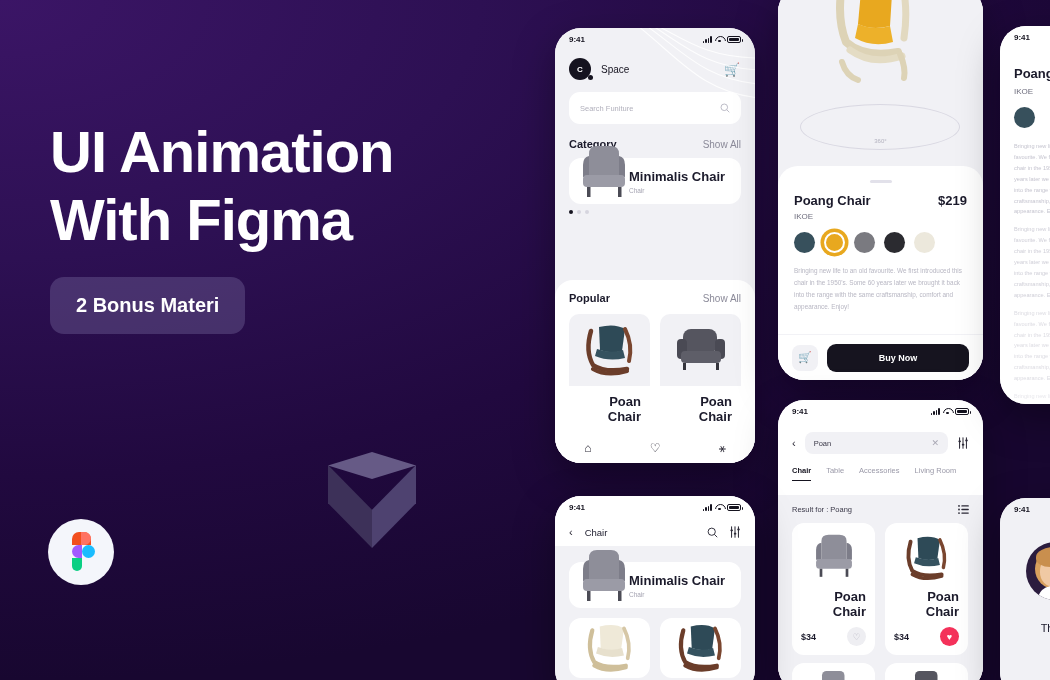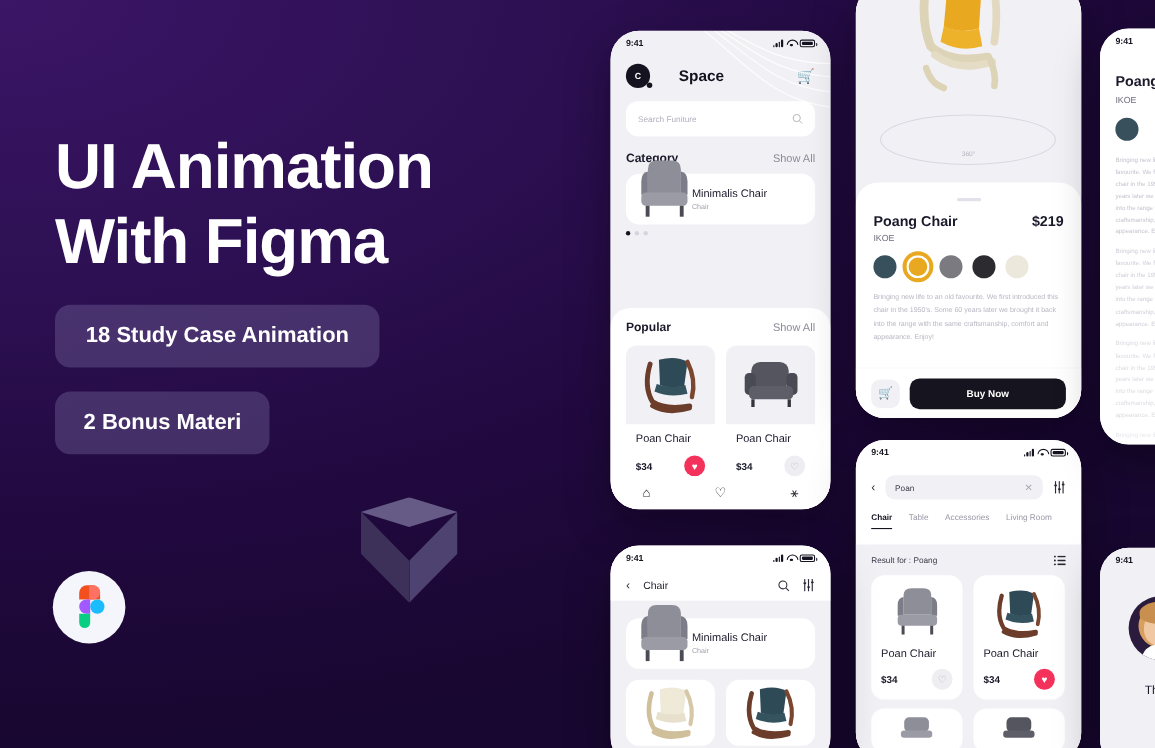--- a/index.html
+++ b/index.html
@@ -94,21 +94,21 @@
   }
   .batt::after{content:"";position:absolute;left:1px;top:1px;right:1px;bottom:1px;background:#15131f;border-radius:1px;}
   .batt::before{content:"";position:absolute;right:-3px;top:2px;width:1.5px;height:3px;background:#15131f;border-radius:0 1px 1px 0;}
 
   
   .row { display:flex; align-items:center; }
   .between { justify-content:space-between; }
   .card { background:#fff; border-radius:12px; }
   .sec-title { font-size:11px; font-weight:bold; color:#1b1a2b; }
   .show-all { font-size:10px; color:#8b8a99; }
-  .prod-name { font-size:10px; color:#1b1a2b; font-weight:normal; }
+  .prod-name { font-size:13px; color:#1b1a2b; font-weight:bold;text-align:right; }
   .prod-sub { font-size:6.5px; color:#a3a2b0; }
   .price { font-size:9px; color:#1b1a2b; font-weight:bold;text-align:right; }
 
   .heart {
     width:19px;height:19px;border-radius:50%;display:flex;align-items:center;
     justify-content:center;font-size:9px;
   }
   .heart.on { background:#f4315a; color:#fff; }
   .heart.off { background:#eeeef2; color:#b9b8c4; }
 
@@ -116,21 +116,21 @@
 
   
   #phone1 { left:555px; top:28px; width:200px; height:435px; }
   .wavebg { position:absolute; left:0; top:0; width:200px; height:92px; overflow:hidden; }
   .logo-badge {
     width:22px;height:22px;border-radius:50%;background:#15131f;color:#fff;
     font-size:8px;font-weight:bold;display:flex;align-items:center;justify-content:center;
     position:relative;
   }
   .logo-badge::after{content:"";position:absolute;right:-2px;bottom:0px;width:5px;height:5px;background:#15131f;border-radius:50%;}
-  .brand { font-size:14px; font-weight:bold; color:#15131f; margin-left:26px; }
+  .brand { font-size:10px; font-weight:normal; color:#15131f; margin-left:10px; }
   .searchbar {
     background:#fff; border-radius:11px; height:32px; display:flex; align-items:center;
     justify-content:space-between; padding:0 11px;
   }
   .searchbar span { font-size:7.5px; color:#b2b1bd; }
   .dots { display:flex; gap:4px; margin-top:6px; }
   .dots i { width:4px;height:4px;border-radius:50%;background:#d6d5de;display:block; }
   .dots i.act { background:#15131f; }
   .bottomnav {
     position:absolute;left:0;bottom:0;width:200px;height:30px;background:#fff;
@@ -187,23 +187,20 @@
 </style>
 </head>
 <body>
 
 <div class="stage">
 
   <div class="promo">
     <div class="headline">
       <span>UI Animation</span>
       <span>With Figma</span>
-    </div>
-    <div class="pill-wrap">
-      <div class="pill">18 Study Case Animation</div>
     </div>
     <div class="pill-wrap">
       <div class="pill small">2 Bonus Materi</div>
     </div>
   </div>
 
   <div class="figma-badge">
     <i class="fg fg1"></i>
     <i class="fg fg1b"></i>
     <i class="fg fg2"></i>

